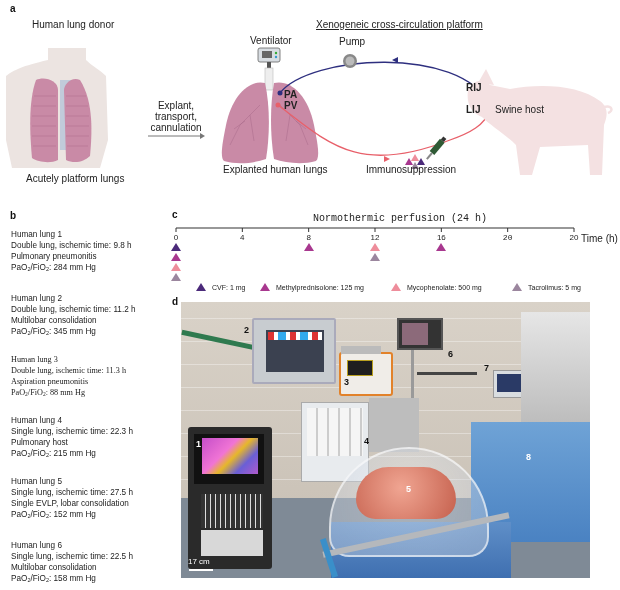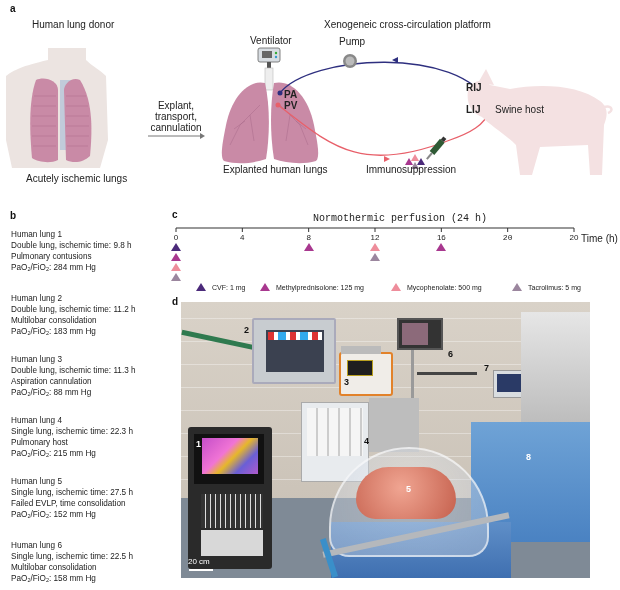--- a/index.html
+++ b/index.html
@@ -33,33 +33,33 @@
 <svg class="abs" style="left:0;top:40px;" width="110" height="130">
   <path d="M48 8 L86 8 L86 20 C92 26 100 30 106 36 L108 100 L100 128 L12 128 L6 100 L6 36 C14 30 22 26 48 20 Z" fill="#ece4e1"></path>
   <rect x="60" y="40" width="18" height="70" fill="#b6c4d8" opacity="0.8"></rect>
   <path d="M36 40 C44 36 58 40 58 50 L58 120 C50 124 38 122 32 118 C30 96 28 62 36 40 Z" fill="#c98aa6"></path>
   <path d="M80 40 C72 36 64 44 64 50 L66 120 C74 124 84 122 90 116 C92 94 94 62 80 40 Z" fill="#c98aa6"></path>
   <g stroke="#b27090" stroke-width="0.6" fill="none">
     <path d="M34 56 H56 M33 66 H56 M32 76 H56 M32 86 H56 M32 96 H56 M33 106 H56"></path>
     <path d="M66 56 H86 M66 66 H88 M66 76 H89 M66 86 H89 M66 96 H89 M67 106 H88"></path>
   </g>
 </svg>
-<div class="abs lbl" style="left:26px;top:173px;">Acutely ischemic lungs</div>
+<div class="abs lbl" style="left:26px;top:173px;">Acutely platform lungs</div>
 
 <div class="abs lbl lbl-c" style="left:143px;top:100px;width:66px;line-height:11px;">
   <div>Explant,</div>
   <div>transport,</div>
   <div>cannulation</div>
 </div>
 <svg class="abs" style="left:146px;top:132px;" width="60" height="8">
   <line x1="2" y1="4" x2="54" y2="4" stroke="#777" stroke-width="1"></line>
   <polygon points="54,1 59,4 54,7" fill="#777"></polygon>
 </svg>
 
-<div class="abs lbl" style="left:324px;top:19px;">Xenogeneic cross-circulation platform</div>
+<div class="abs lbl" style="left:316px;top:19px;text-decoration:underline;">Xenogeneic cross-circulation platform</div>
 <div class="abs lbl" style="left:250px;top:35px;">Ventilator</div>
 <div class="abs lbl" style="left:339px;top:36px;">Pump</div>
 
 <svg class="abs" style="left:210px;top:45px;" width="410" height="140">
 
   <rect x="48" y="3" width="22" height="14" rx="2" fill="#d8dde2" stroke="#666" stroke-width="0.8"></rect>
   <rect x="52" y="6" width="10" height="7" fill="#666"></rect>
   <circle cx="66" cy="8" r="1.2" fill="#3a3"></circle>
     <circle cx="66" cy="12" r="1.2" fill="#39c"></circle>
   <rect x="57" y="17" width="4" height="6" fill="#555"></rect>
@@ -106,45 +106,45 @@
 <div class="abs lbl lbl-b" style="left:466px;top:104px;">LIJ</div>
 <div class="abs lbl" style="left:495px;top:104px;">Swine host</div>
 <div class="abs lbl" style="left:223px;top:164px;">Explanted human lungs</div>
 <div class="abs lbl" style="left:366px;top:164px;">Immunosuppression</div>
 
 <div class="abs panel-letter" style="left:10px;top:210px;">b</div>
 
 <div class="lung-block" style="top:229px;">
   <div>Human lung 1</div>
   <div>Double lung, ischemic time: 9.8 h</div>
-  <div>Pulmonary contusions</div>
+  <div>Pulmonary pneumonitis</div>
   <div>PaO<sub>2</sub>/FiO<sub>2</sub>: <span>284 mm Hg</span></div>
 </div>
 <div class="lung-block" style="top:293px;">
   <div>Human lung 2</div>
   <div>Double lung, ischemic time: 11.2 h</div>
   <div>Multilobar consolidation</div>
-  <div>PaO<sub>2</sub>/FiO<sub>2</sub>: <span>183 mm Hg</span></div>
-</div>
-<div class="lung-block" style="top:354px;">
+  <div>PaO<sub>2</sub>/FiO<sub>2</sub>: <span>345 mm Hg</span></div>
+</div>
+<div class="lung-block" style="top:354px;font-family:Liberation Serif, serif;">
   <div>Human lung 3</div>
   <div>Double lung, ischemic time: 11.3 h</div>
-  <div>Aspiration cannulation</div>
+  <div>Aspiration pneumonitis</div>
   <div>PaO<sub>2</sub>/FiO<sub>2</sub>: <span>88 mm Hg</span></div>
 </div>
 <div class="lung-block" style="top:415px;">
   <div>Human lung 4</div>
   <div>Single lung, ischemic time: 22.3 h</div>
   <div>Pulmonary host</div>
   <div>PaO<sub>2</sub>/FiO<sub>2</sub>: <span>215 mm Hg</span></div>
 </div>
 <div class="lung-block" style="top:476px;">
   <div>Human lung 5</div>
   <div>Single lung, ischemic time: 27.5 h</div>
-  <div>Failed EVLP, time consolidation</div>
+  <div>Single EVLP, lobar consolidation</div>
   <div>PaO<sub>2</sub>/FiO<sub>2</sub>: <span>152 mm Hg</span></div>
 </div>
 <div class="lung-block" style="top:540px;">
   <div>Human lung 6</div>
   <div>Single lung, ischemic time: 22.5 h</div>
   <div>Multilobar consolidation</div>
   <div>PaO<sub>2</sub>/FiO<sub>2</sub>: <span>158 mm Hg</span></div>
 </div>
 
 <div class="abs panel-letter" style="left:172px;top:209px;">c</div>
@@ -254,15 +254,15 @@
 
   <span class="photo-num" style="left:15px;top:137px;">1</span>
   <span class="photo-num dark" style="left:63px;top:23px;">2</span>
   <span class="photo-num dark" style="left:163px;top:75px;">3</span>
   <span class="photo-num dark" style="left:183px;top:134px;">4</span>
   <span class="photo-num" style="left:225px;top:182px;">5</span>
   <span class="photo-num dark" style="left:267px;top:47px;">6</span>
   <span class="photo-num dark" style="left:303px;top:61px;">7</span>
   <span class="photo-num" style="left:345px;top:150px;">8</span>
 
-  <span class="photo-num" style="left:7px;top:255px;font-weight:normal;font-size:8px;">20 cm</span>
+  <span class="photo-num" style="left:7px;top:255px;font-weight:normal;font-size:8px;">17 cm</span>
   <div class="abs" style="left:8px;top:267px;width:24px;height:2px;background:#fff;"></div>
 </div>
 
 </body></html>

